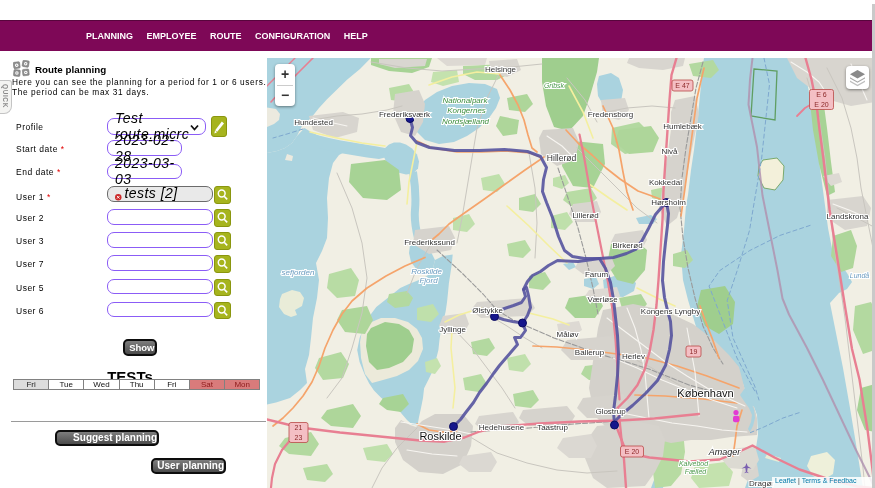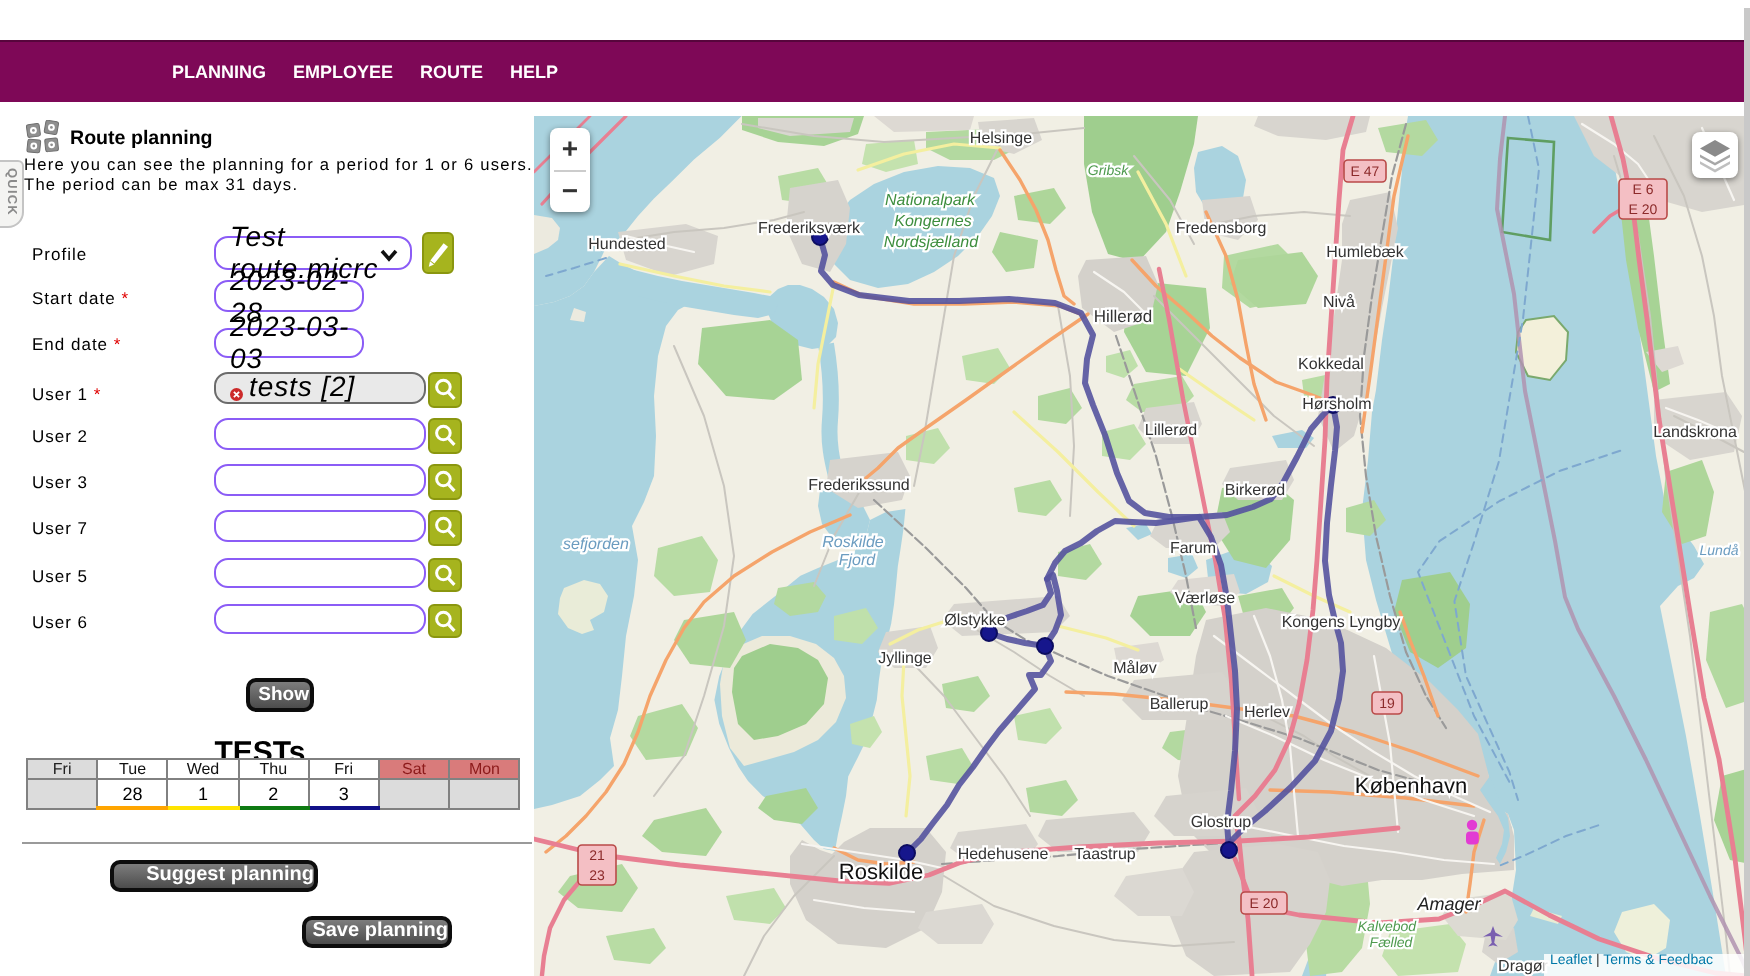--- a/index.html
+++ b/index.html
@@ -32,20 +32,21 @@
 #attrib b{color:#0078a8;font-weight:normal;}
 #scrollbar{position:absolute;left:872px;top:4px;width:3px;height:484px;background:#c9c9c9;}
 </style>
 </head>
 <body>
 <div id="topbar">
     <ul>
       <li>PLANNING</li>
       <li>EMPLOYEE</li>
       <li>ROUTE</li>
+      <li>CONFIGURATION</li>
       <li>HELP</li>
     </ul>
   </div>
 <div id="quicktab">
     <span>QUICK</span>
   </div>
 <svg id="hicon" viewBox="0 0 17 17">
  <g fill="#8f8f8f" stroke="#6e6e6e" stroke-width=".5">
   <rect x="0.5" y="2" width="6.4" height="6.4" rx="1" transform="rotate(-8 3.7 5.2)"></rect>
   <rect x="9.5" y="0.5" width="6.4" height="6.4" rx="1" transform="rotate(10 12.7 3.7)"></rect>
@@ -136,34 +137,25 @@
 <tbody>
       <tr class="hd">
         <td style="background:#dcdcdc;color:#222">Fri</td>
         <td>Tue</td>
         <td>Wed</td>
         <td>Thu</td>
         <td>Fri</td>
         <td style="background:#d97b7b;color:#8c1a1a">Sat</td>
         <td style="background:#d97b7b;color:#8c1a1a">Mon</td>
       </tr>
-<tr class="dt">
-        <td class="gy"></td>
-        <td style="border-bottom:2.6px solid #ffa500">28</td>
-        <td style="border-bottom:2.6px solid #ffe400">1</td>
-        <td style="border-bottom:2.6px solid #0e7a12">2</td>
-        <td style="border-bottom:2.6px solid #111188">3</td>
-        <td class="gy"></td>
-        <td class="gy"></td>
-      </tr>
 </tbody>
   </table>
 <div id="hr1"></div>
 <div class="gbtn" style="left:55px;top:430px;width:104px;height:16px;font-size:10px;line-height:11px;">Suggest planning</div>
-<div class="gbtn" style="left:151px;top:458px;width:75px;height:16px;font-size:10px;line-height:11px;">Save planning</div>
+<div class="gbtn" style="left:151px;top:458px;width:75px;height:16px;font-size:10px;line-height:11px;">User planning</div>
 
 <div id="map"><svg width="608" height="430" viewBox="0 0 608 430">
 <rect width="608" height="430" fill="#aad3df"></rect>
 <polygon points="104,0 437,0 435,12 434,27 432,47 430,67 427,92 424,112 421,137 419,148 417,172 414,197 416,222 421,242 430,272 444,294 456,309 464,321 470,322 476,326 478,332 474,338 480,345 487,349 490,357 491,377 488,396 483,416 478,430 0,430 0,0" fill="#f1efe4"></polygon>
 <polygon points="536,0 608,0 608,430 596,430 590,392 583,350 576,310 568,270 563,245 572,235 580,231 585,224 580,215 574,207 566,196 561,170 557,140 553,110 548,67 543,40 539,18" fill="#f1efe4"></polygon>
 <polygon points="0,0 103.8,0 93,10.9 80,21.7 69,32.6 60,41.3 52,50 45,58.7 40.8,63 36.5,64.5 34,70 30,78 25,85 18,90 10,93 0,95" fill="#aad3df"></polygon>
 <polygon points="0,95 10,93 18,90 25,85 30,78 37.5,70 44,74 52,78 60,82 68,86 74,90 78.5,93.5 72,97 66,105 62,120 60,140 61,160 60,180 55,193 49,205 52,222 50,240 46,260 44,280 42,297 38,311 40,325 33,332 23,340 9,344.5 0,346.5" fill="#aad3df"></polygon>
 <polygon points="117,91 122,86.5 127,84.5 133,84.5 139,86.5 145,90.5 150,96.5 152,103.5 151,110.5 146,115.5 139,116.5 131,114.5 124,109.5 119,103.5 116,96.5" fill="#aad3df"></polygon>
 <polygon points="42,76 50,77 62,80 74,82.5 86,84.5 98,86.5 110,88.5 118,90 122,94 120,99 112,101 100,99.5 88,97.5 76,95.5 64,93 52,90 42,85" fill="#aad3df"></polygon>
 <path d="M146,114 C148,126 149,140 148,152 C147,163 149,172 151,180 C152,187 153,194 155,202" fill="none" stroke="#aad3df" stroke-width="8"></path>

